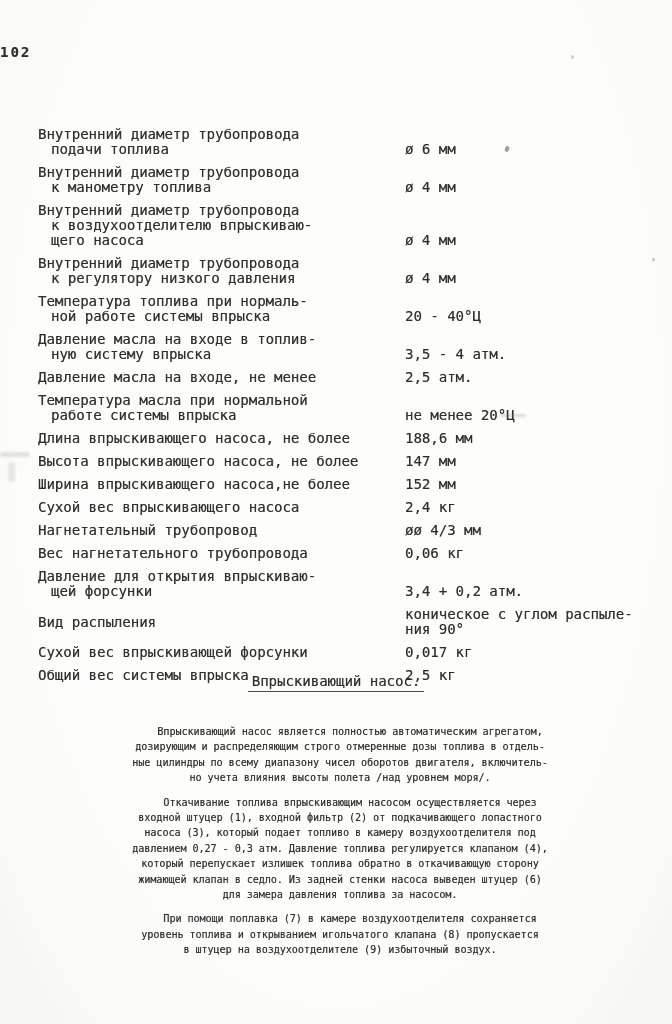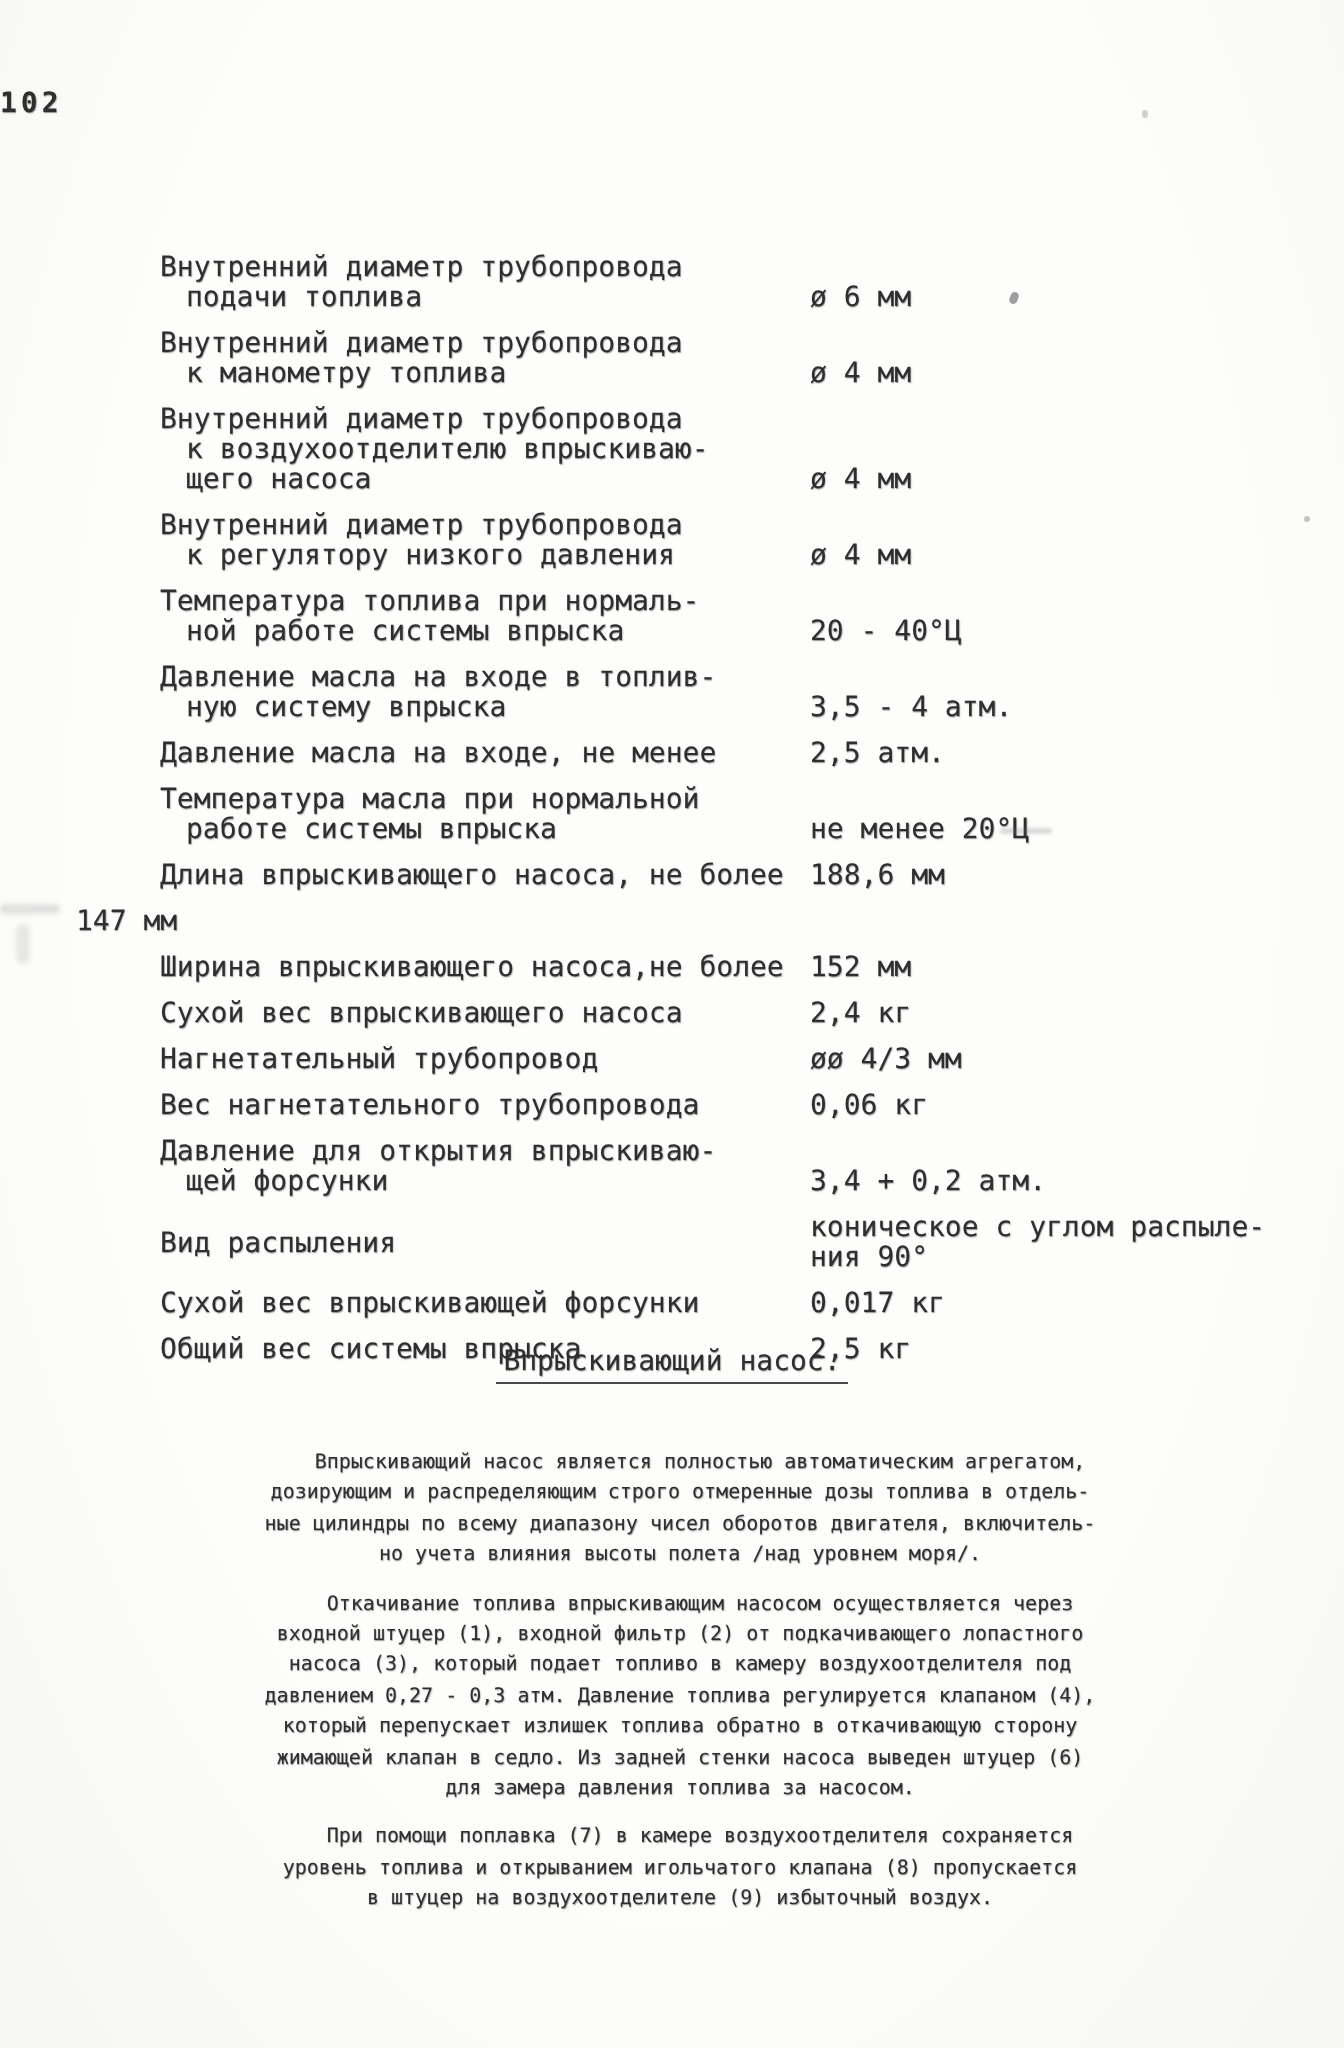--- a/index.html
+++ b/index.html
@@ -33,21 +33,21 @@
     width: 610px;
     font-size: 14px;
     line-height: 15px;
   }
   .spec-row {
     display: flex;
     align-items: flex-end;
     margin-bottom: 8px;
   }
   .spec-label { width: 367px; flex: none; }
-  .lbl-line { white-space: pre; margin-left: 42px; }
+  .lbl-line { white-space: pre; }
   .lbl-line.cont { padding-left: 13px; }
   .spec-value { flex: none; }
   .val-line { white-space: pre; }
   .heading-wrap {
     position: absolute;
     top: 673px;
     left: 0;
     width: 672px;
     text-align: center;
     font-size: 14px;
@@ -178,20 +178,23 @@
   </div>
       <div class="spec-row">
     <div class="spec-label">
           <div class="lbl-line">Длина впрыскивающего насоса, не более</div>
         </div>
     <div class="spec-value">
           <div class="val-line">188,6 мм</div>
         </div>
   </div>
       <div class="spec-row">
+    <div class="spec-label">
+          <div class="lbl-line">Высота впрыскивающего насоса, не более</div>
+        </div>
     <div class="spec-value">
           <div class="val-line">147 мм</div>
         </div>
   </div>
       <div class="spec-row">
     <div class="spec-label">
           <div class="lbl-line">Ширина впрыскивающего насоса,не более</div>
         </div>
     <div class="spec-value">
           <div class="val-line">152 мм</div>

